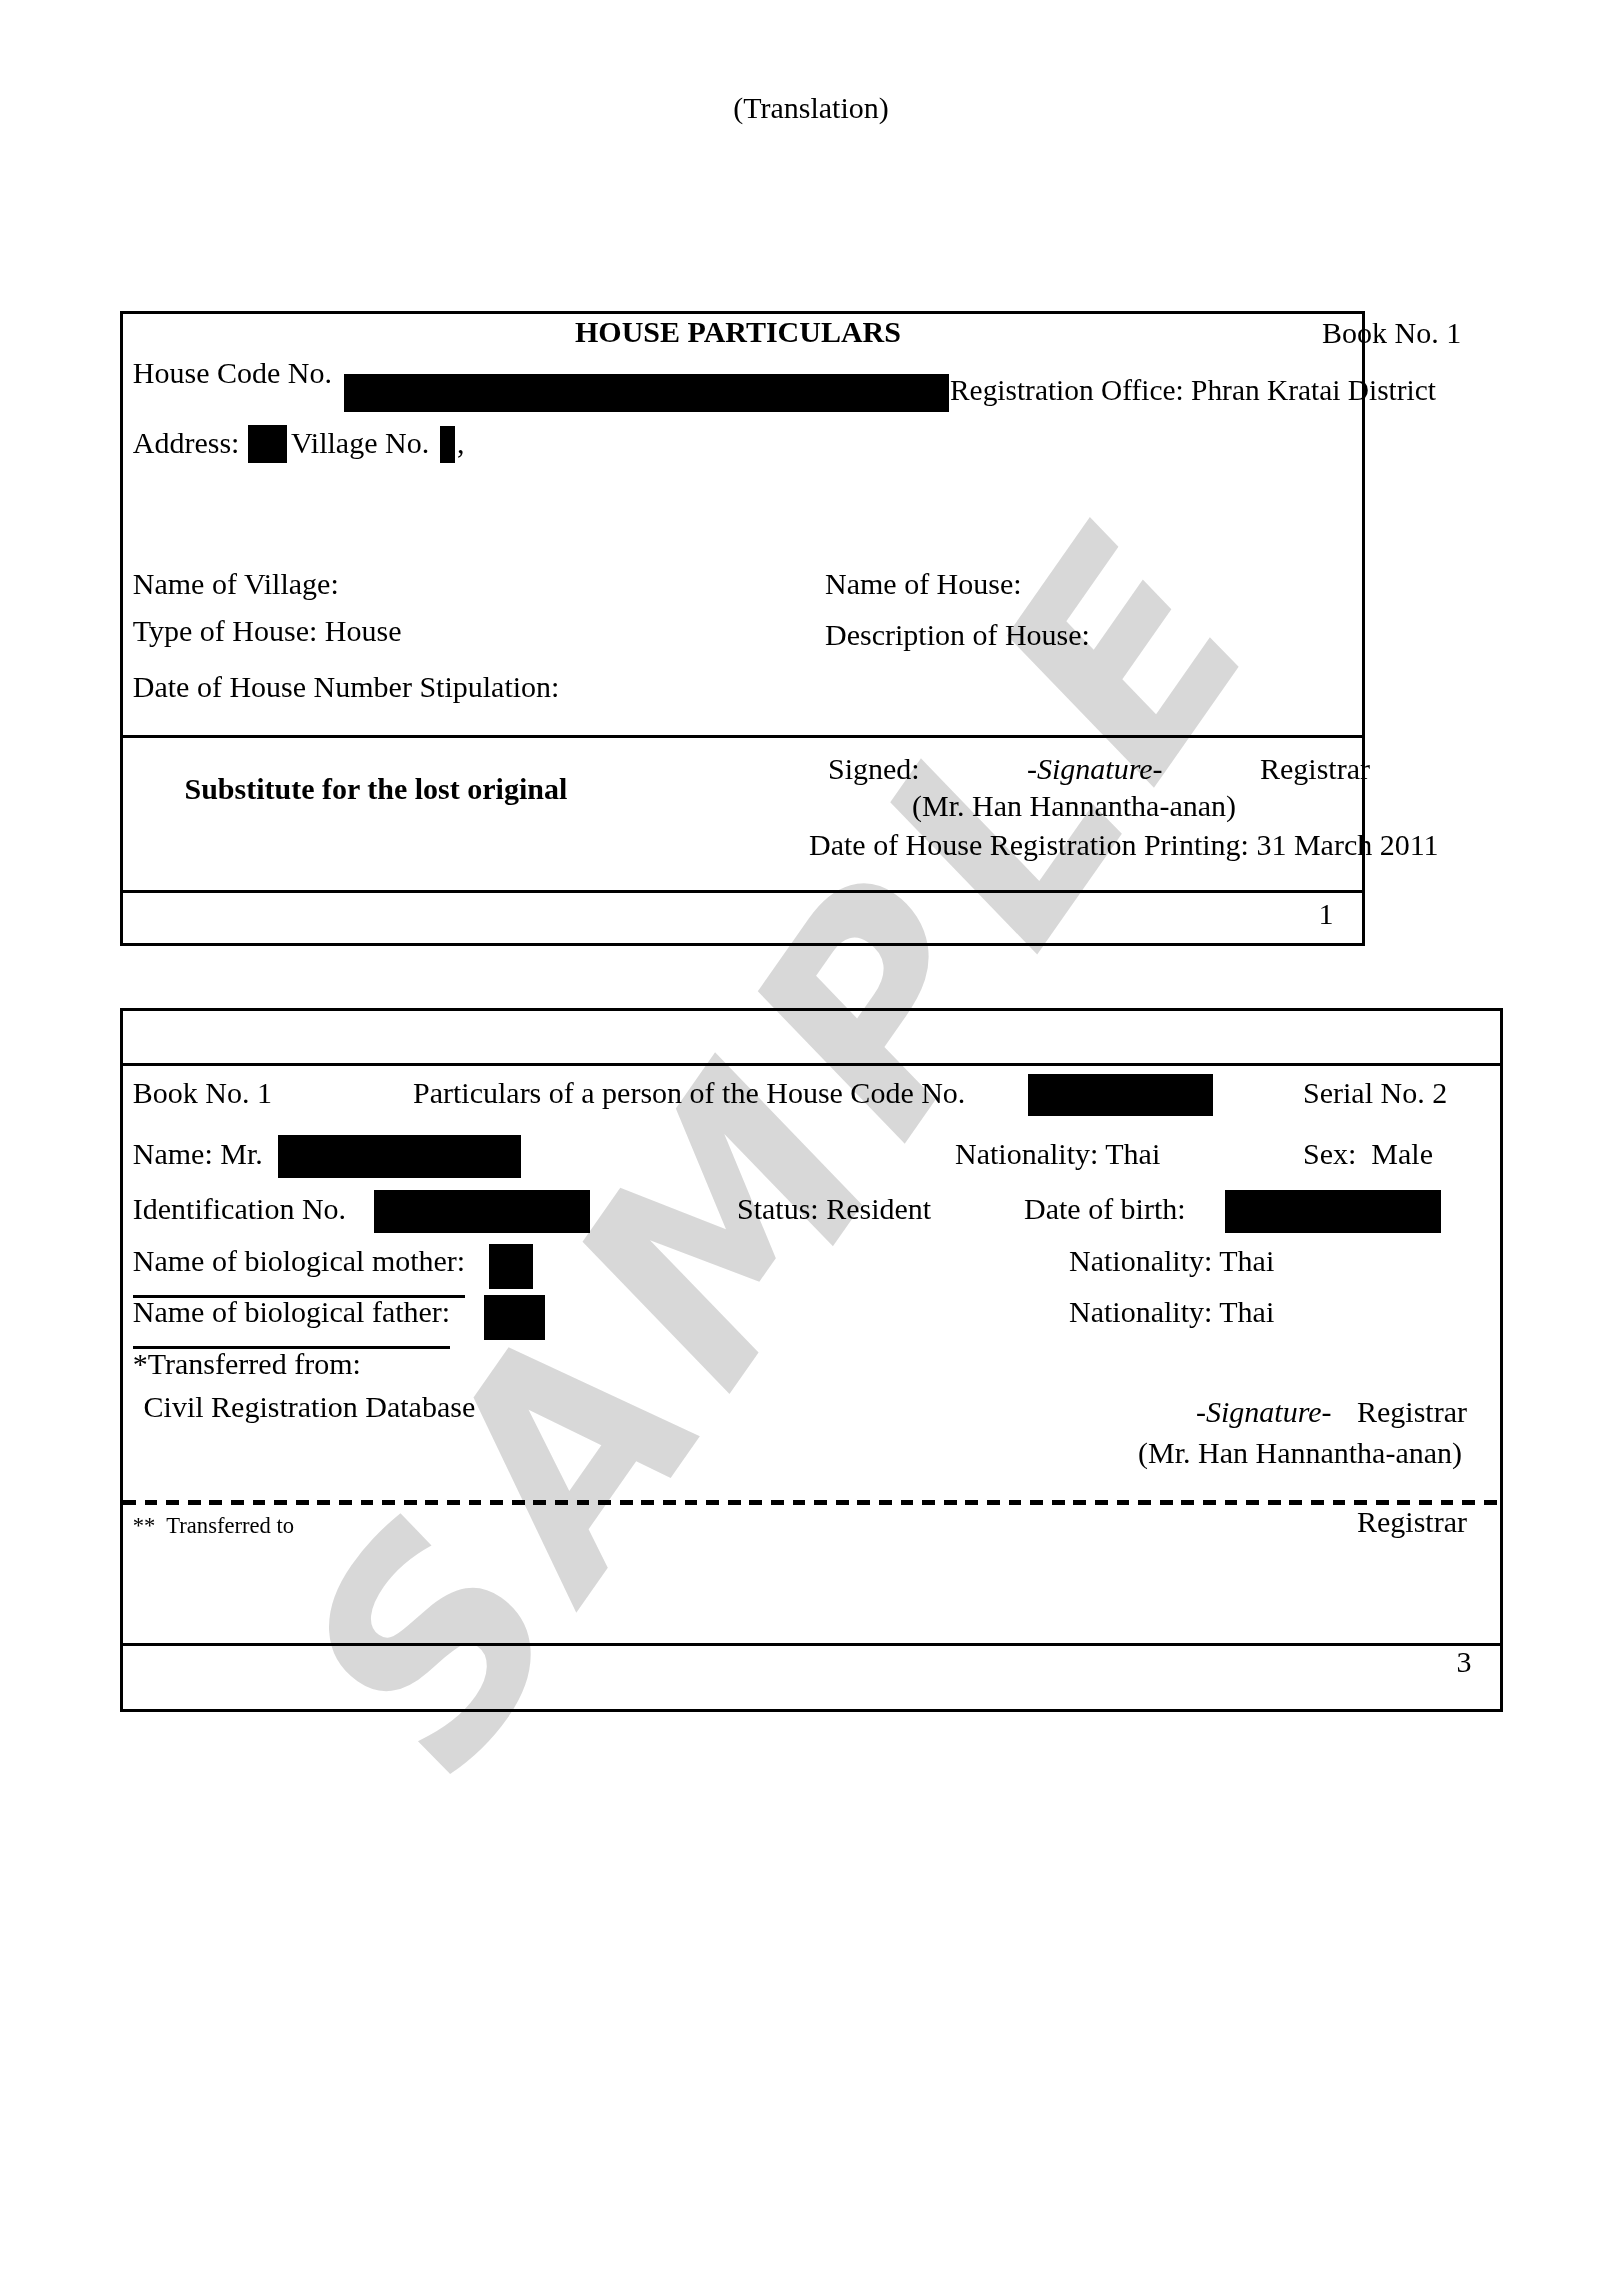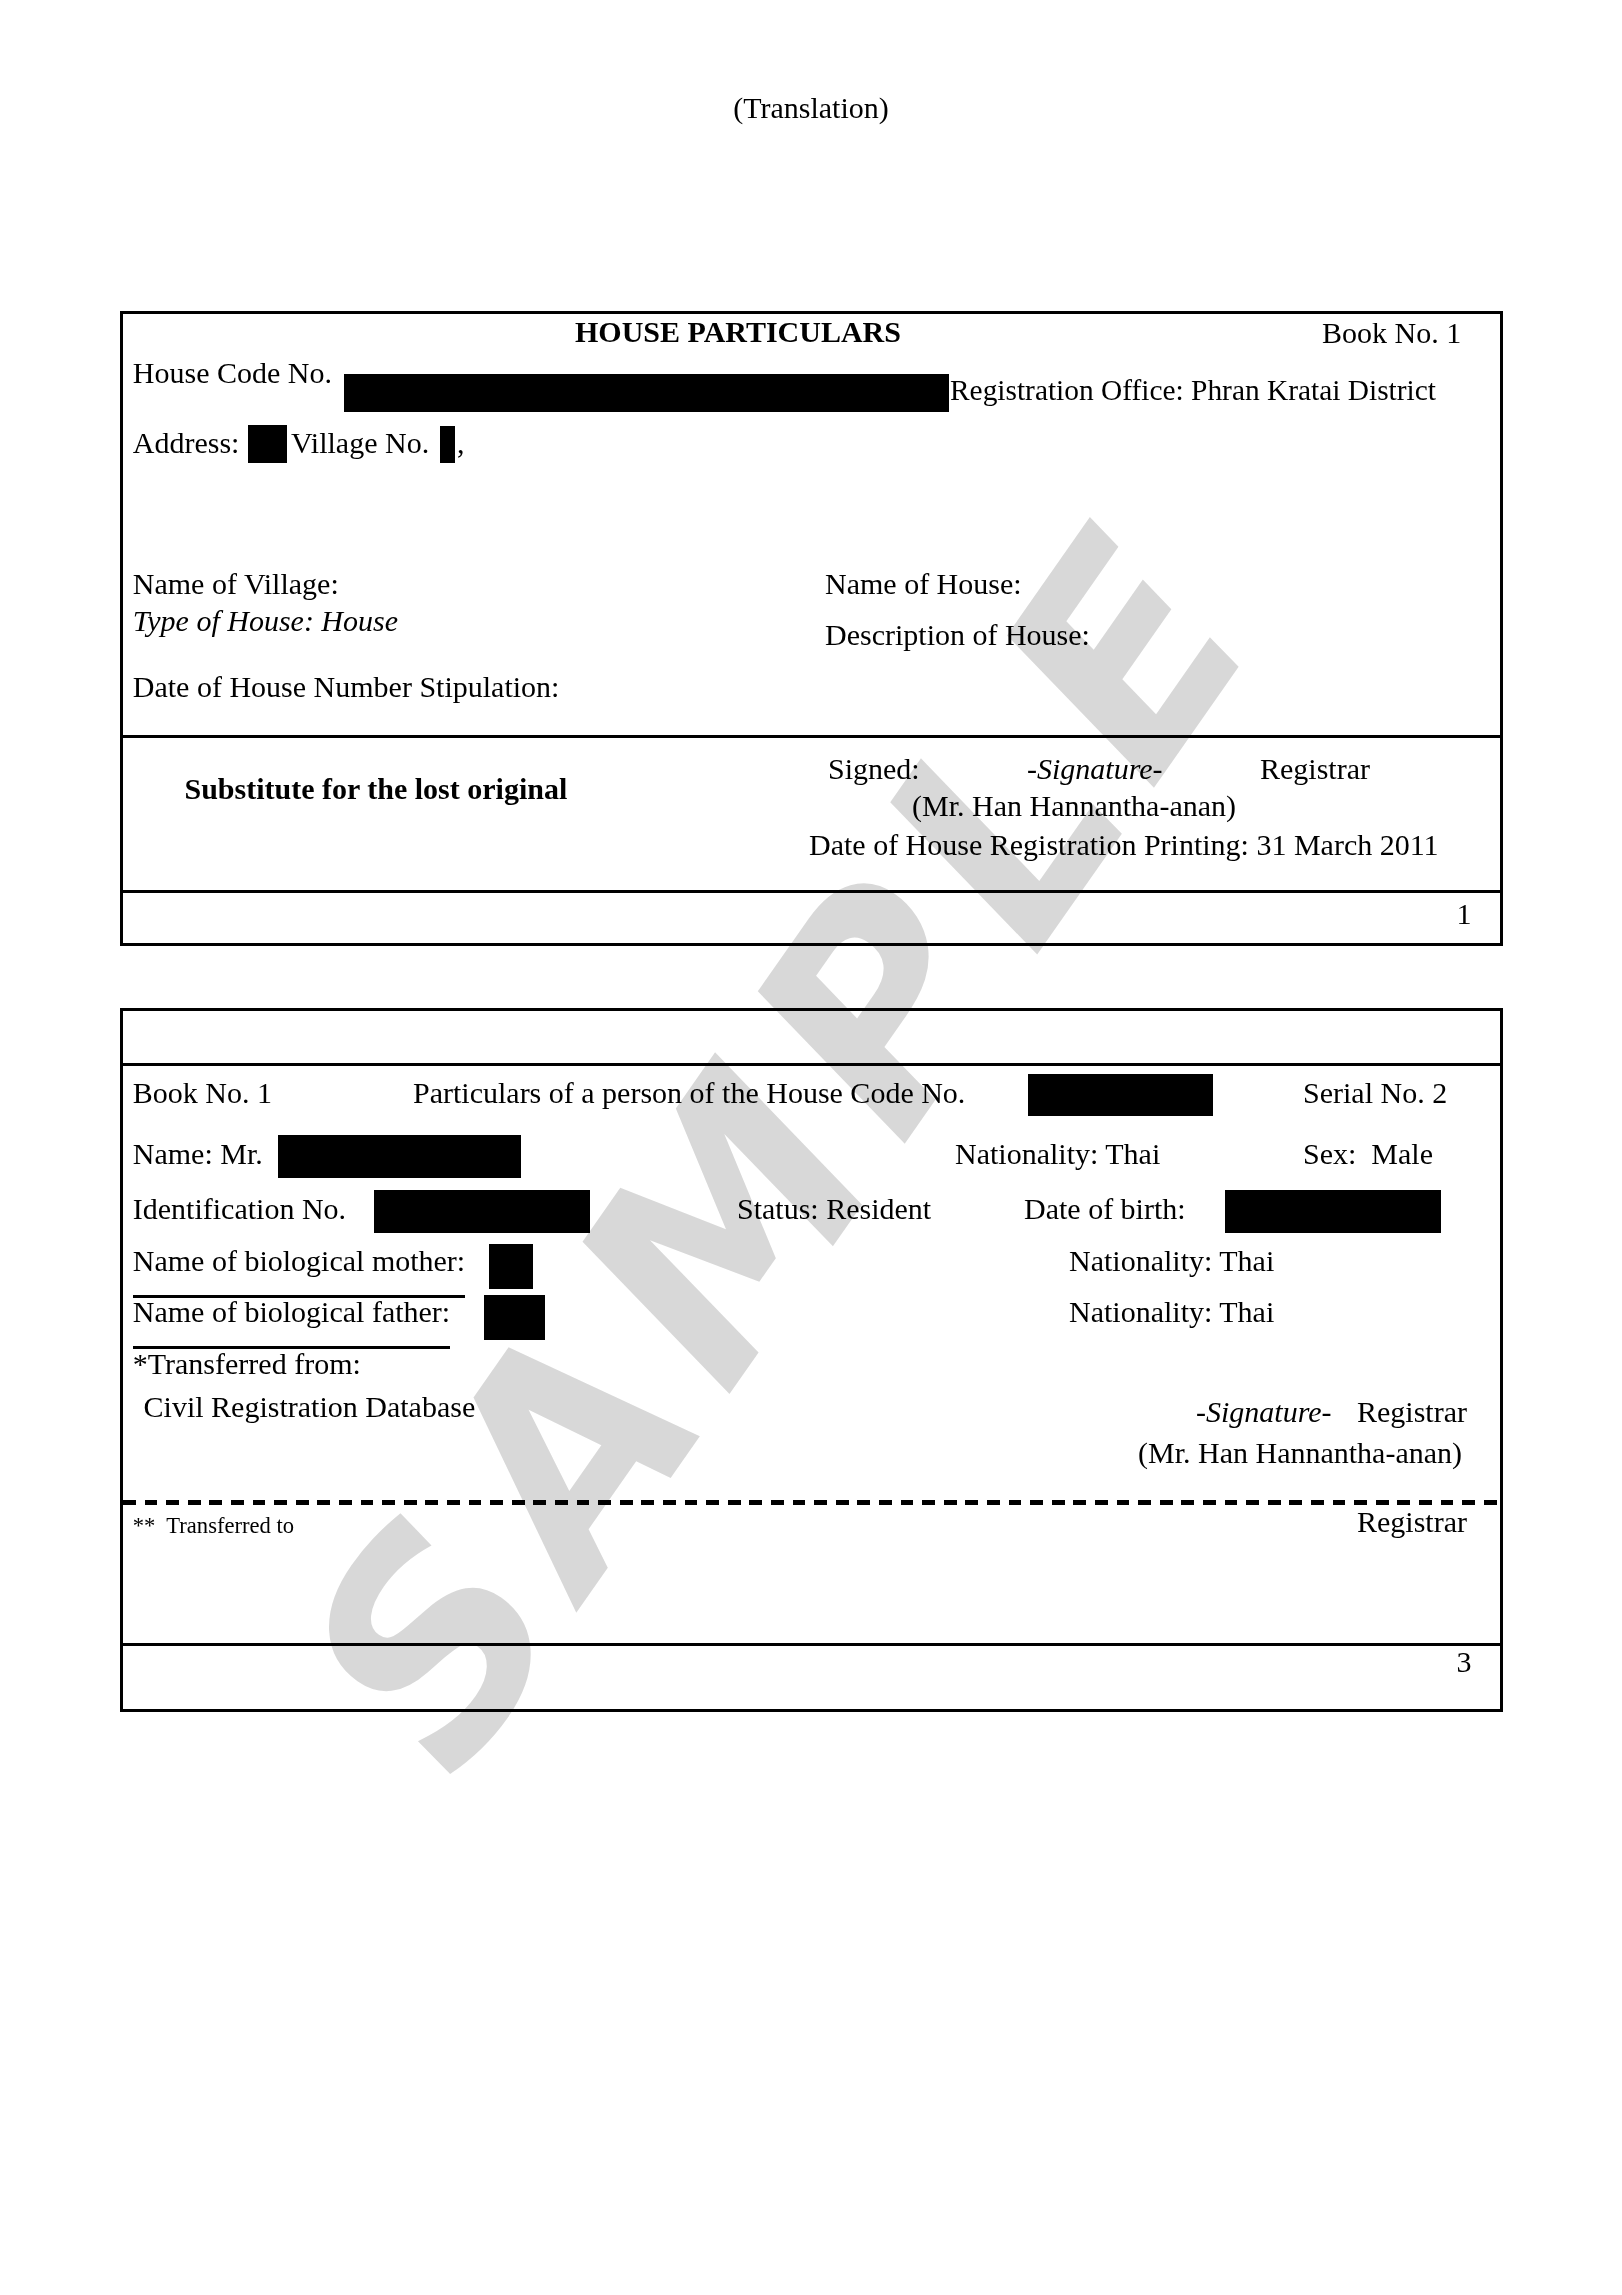--- a/index.html
+++ b/index.html
@@ -50,40 +50,40 @@
   }
   .center-x { left: 50%; transform: translateX(-50%); }
 </style>
 </head>
 <body>
 
 <div class="watermark">SAMPLE</div>
 
 <div class="t center-x" style="top:93px;">(Translation)</div>
 
-<div class="box" style="left:120px; top:311px; width:1383px; height:635px;">
+<div class="box" style="left:120px; top:311px; width:1245px; height:635px;">
 
   <div class="t bold" style="left:452px; top:2.9px;">HOUSE PARTICULARS</div>
   <div class="t" style="left:1199px; top:3.9px;">Book No. 1</div>
 
   <div class="t" style="left:9.8px; top:44px;">House Code No.</div>
   <div class="redact" style="left:221px; top:60px; width:605px; height:38px;"></div>
   <div class="t fs60" style="left:827px; top:62px;">Registration Office: Phran Kratai District</div>
 
   <div class="t" style="left:9.8px; top:114px;">Address:</div>
   <div class="redact" style="left:125px; top:111px; width:39px; height:38px;"></div>
   <div class="t" style="left:168px; top:114px;">Village No.</div>
   <div class="redact" style="left:317px; top:112px; width:14.7px; height:37px;"></div>
   <div class="t" style="left:334px; top:114px;">,</div>
 
 
   <div class="t" style="left:9.8px; top:255px;">Name of Village:</div>
   <div class="t" style="left:702px; top:255px;">Name of House:</div>
 
-  <div class="t" style="left:9.8px; top:292px;font-style:italic;">Type of House: House</div>
+  <div class="t" style="left:9.8px; top:302px;">Type of House: House</div>
   <div class="t" style="left:702px; top:306px;">Description of House:</div>
 
   <div class="t" style="left:9.8px; top:358px;">Date of House Number Stipulation:</div>
 
   <div class="hr" style="top:421px;"></div>
 
   <div class="t" style="left:705px; top:440px;">Signed:</div>
   <div class="t italic" style="left:904px; top:440px;">-Signature-</div>
   <div class="t" style="left:1137px; top:440px;">Registrar</div>
 

